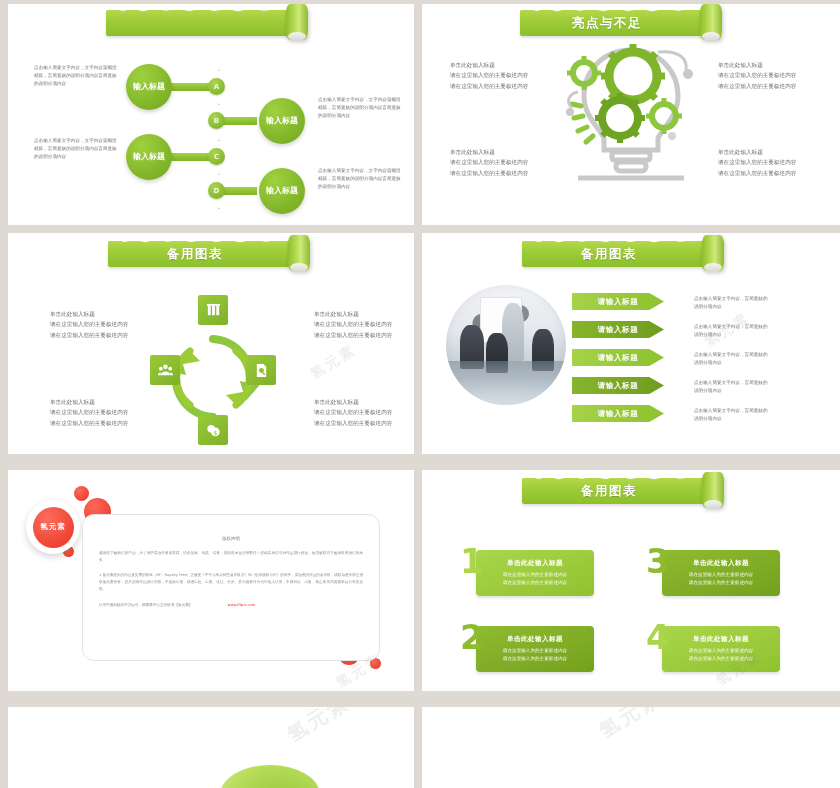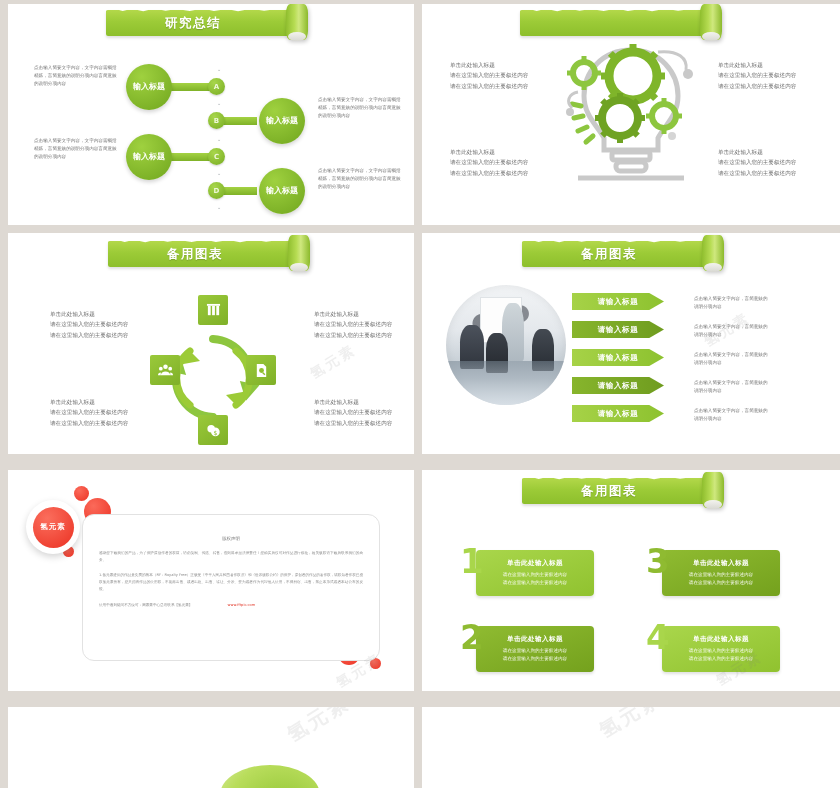--- a/index.html
+++ b/index.html
@@ -155,21 +155,20 @@
 </style>
 </head>
 <body>
 
 <div class="deck">
 
   <div class="slide s-tl">
     <div class="banner" style="left:98px;top:6px;width:200px;">
       <div class="strip"></div>
       <div class="roll"></div>
-      <div class="btitle">研究总结</div>
     </div>
 
     <div class="ptxt" style="position:absolute;left:26px;top:60px;width:86px;">点击输入简要文字内容，文字内容需概括精炼，言简意赅的说明分项内容言简意赅的说明分项内容</div>
     <div class="ptxt" style="position:absolute;left:26px;top:133px;width:86px;">点击输入简要文字内容，文字内容需概括精炼，言简意赅的说明分项内容言简意赅的说明分项内容</div>
 
     <div class="ptxt" style="position:absolute;left:310px;top:92px;width:86px;">点击输入简要文字内容，文字内容需概括精炼，言简意赅的说明分项内容言简意赅的说明分项内容</div>
     <div class="ptxt" style="position:absolute;left:310px;top:163px;width:86px;">点击输入简要文字内容，文字内容需概括精炼，言简意赅的说明分项内容言简意赅的说明分项内容</div>
 
     <div class="neck" style="left:163px;top:79px;width:46px;"></div>
     <div class="neck" style="left:203px;top:113px;width:46px;"></div>
@@ -198,20 +197,21 @@
     <div class="csmall" style="left:200px;top:74px;">A</div>
     <div class="csmall" style="left:200px;top:108px;">B</div>
     <div class="csmall" style="left:200px;top:144px;">C</div>
     <div class="csmall" style="left:200px;top:178px;">D</div>
   </div>
 
   <div class="slide s-tr">
     <div class="banner" style="left:98px;top:6px;width:200px;">
       <div class="strip"></div>
       <div class="roll"></div>
+      <div class="btitle">亮点与不足</div>
     </div>
 
     <div class="bulb-wrap">
       <svg width="142" height="152" viewBox="0 0 142 152">
 
         <path d="M71 18 C42 18 24 40 24 64 C24 84 38 94 44 106 L44 118 L98 118 L98 106 C104 94 118 84 118 64 C118 40 100 18 71 18 Z" fill="none" stroke="#c9c9c9" stroke-width="5"></path>
         <rect x="52" y="120" width="38" height="8" rx="2" fill="none" stroke="#c9c9c9" stroke-width="5"></rect>
         <rect x="56" y="130" width="30" height="9" rx="4" fill="none" stroke="#c9c9c9" stroke-width="5"></rect>
         <line x1="18" y1="146" x2="124" y2="146" stroke="#c9c9c9" stroke-width="5"></line>
 

